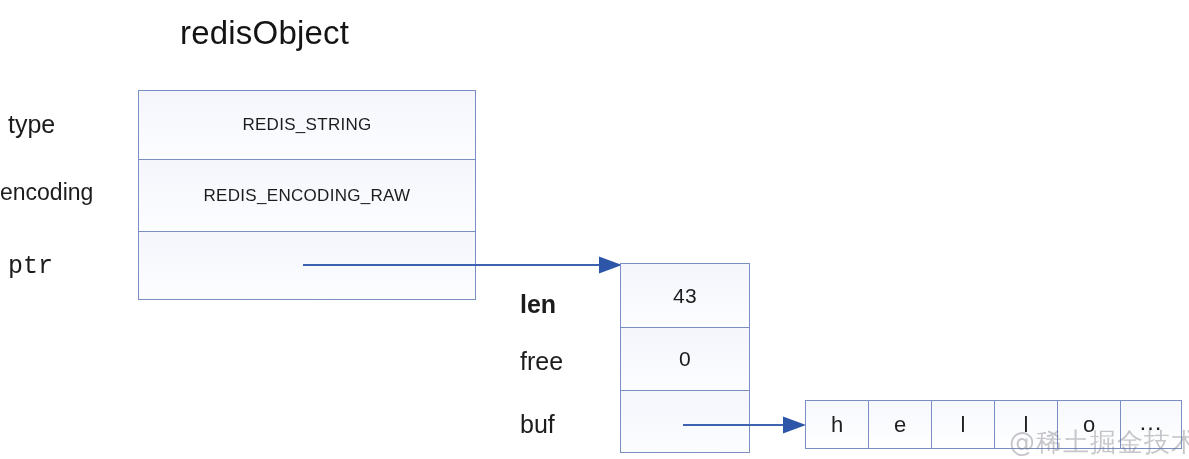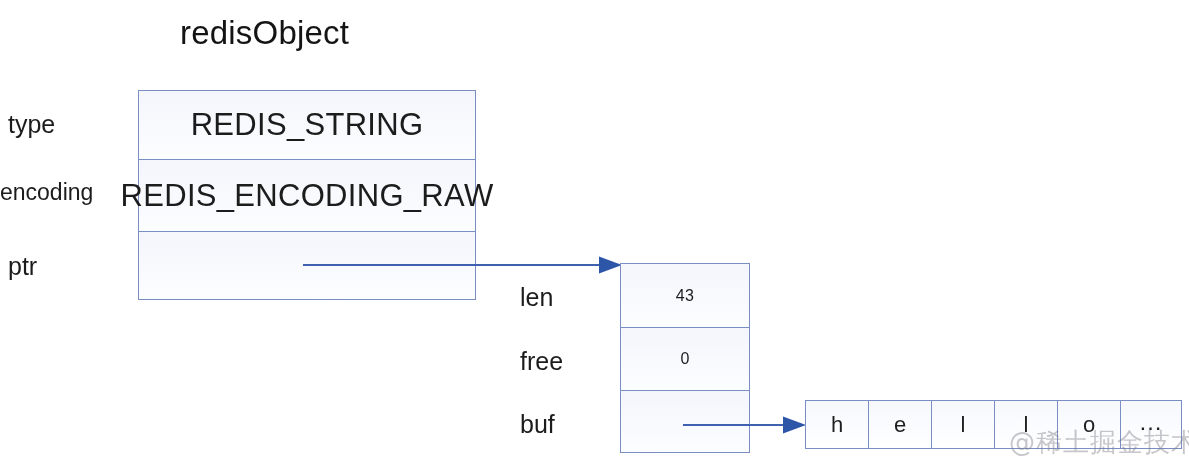--- a/index.html
+++ b/index.html
@@ -46,27 +46,27 @@
     display: flex;
     align-items: center;
     justify-content: center;
     border-bottom: 1.6px solid #7b8ec4;
     background: linear-gradient(180deg, #f4f6fc 0%, #fcfdff 100%);
   }
   .struct-row:last-child {
     border-bottom: none;
   }
   .struct-value {
-    font-size: 31px;
+    font-size: 17px;
     color: #1c1c1c;
     letter-spacing: 0.3px;
     white-space: nowrap;
   }
   .struct-value.num {
-    font-size: 16px;
+    font-size: 21px;
   }
 
   
   .field-label {
     position: absolute;
     font-size: 25px;
     color: #1c1c1c;
     white-space: nowrap;
     line-height: 1;
   }
@@ -123,42 +123,42 @@
 </style>
 </head>
 <body>
 
 <div id="canvas">
 
   <div class="diagram-title">redisObject</div>
 
   <div class="field-label" style="left:8px; top:112px; width:120px;">type</div>
   <div class="field-label small" style="left:0px; top:181px; width:128px;">encoding</div>
-  <div class="field-label" style="left:8px; top:254px; width:120px;">ptr</div>
+  <div class="field-label" style="left:8px; top:254px; width:120px;font-family:Liberation Mono, monospace;">ptr</div>
 
   <div class="struct-box" id="redis-object-box" style="left:138px; top:90px; width:338px; height:210px;">
     <div class="struct-row" style="height:69px;">
       <span class="struct-value">REDIS_STRING</span>
     </div>
     <div class="struct-row" style="height:72px;">
       <span class="struct-value">REDIS_ENCODING_RAW</span>
     </div>
     <div class="struct-row" style="height:66px;">
       <span class="struct-value"></span>
     </div>
   </div>
 
   <div class="arrow" style="left:303px; top:252px;">
     <svg width="320" height="26" viewBox="0 0 320 26">
       <line x1="0" y1="13" x2="300" y2="13" stroke="#3f62b0" stroke-width="2.2"></line>
       <polygon points="296,4.5 319,13 296,21.5" fill="#2d56a8"></polygon>
     </svg>
   </div>
 
-  <div class="field-label" style="left:520px; top:285px; width:88px;">len</div>
+  <div class="field-label" style="left:520px; top:292px; width:88px;font-weight:bold;">len</div>
   <div class="field-label" style="left:520px; top:349px; width:88px;">free</div>
   <div class="field-label" style="left:520px; top:412px; width:88px;">buf</div>
 
   <div class="struct-box" id="sds-box" style="left:620px; top:263px; width:130px; height:190px;">
     <div class="struct-row" style="height:64px;">
       <span class="struct-value num">43</span>
     </div>
     <div class="struct-row" style="height:63px;">
       <span class="struct-value num">0</span>
     </div>

